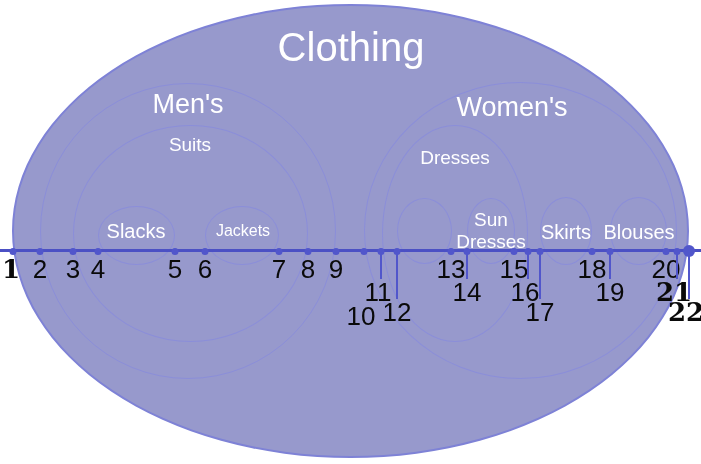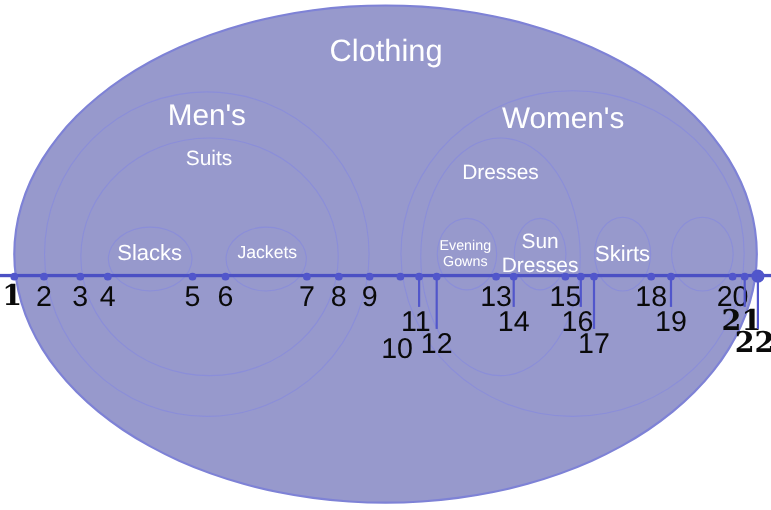--- a/index.html
+++ b/index.html
@@ -35,21 +35,21 @@
 
   .num{position:absolute;transform:translateX(-50%);color:#0a0a0a;
        font-size:26px;line-height:1;font-family:"Liberation Sans",sans-serif;}
   .num.lv1{top:256px;}
   .num.lv2{top:279px;}
   .num.lv3{top:299px;}
   .num.bold{font-weight:bold;font-family:"DejaVu Serif",serif;}
 
   .set-label{position:absolute;transform:translate(-50%,-50%);color:#ffffff;
              text-align:center;white-space:pre-line;line-height:1.15;}
-  #l-clothing{left:351px;top:47px;font-size:28px;}
+  #l-clothing{left:351px;top:47px;font-size:40px;}
   #l-mens    {left:188px;top:105px;font-size:27px;}
   #l-womens  {left:512px;top:108px;font-size:27px;}
   #l-suits   {left:190px;top:145px;font-size:19px;}
   #l-dresses {left:455px;top:158px;font-size:19px;}
   #l-slacks  {left:136px;top:231px;font-size:20px;}
   #l-jackets {left:243px;top:231px;font-size:16px;}
   #l-egowns  {left:423px;top:231px;font-size:13px;}
   #l-sdresses{left:491px;top:231px;font-size:19px;}
   #l-skirts  {left:566px;top:232px;font-size:20px;}
   #l-blouses {left:639px;top:232px;font-size:20px;}
@@ -127,19 +127,18 @@
       <div class="num lv3 bold" style="left: 686px;">22</div>
     </div>
 
   <div class="set-label" id="l-clothing">Clothing</div>
   <div class="set-label" id="l-mens">Men's</div>
   <div class="set-label" id="l-suits">Suits</div>
   <div class="set-label" id="l-slacks">Slacks</div>
   <div class="set-label" id="l-jackets">Jackets</div>
   <div class="set-label" id="l-womens">Women's</div>
   <div class="set-label" id="l-dresses">Dresses</div>
-  <div class="set-label" id="l-egowns">Evening
-Gowns</div>
   <div class="set-label" id="l-sdresses">Sun
 Dresses</div>
   <div class="set-label" id="l-skirts">Skirts</div>
+  <div class="set-label" id="l-blouses">Blouses</div>
 
 </div>
 
 </body></html>

